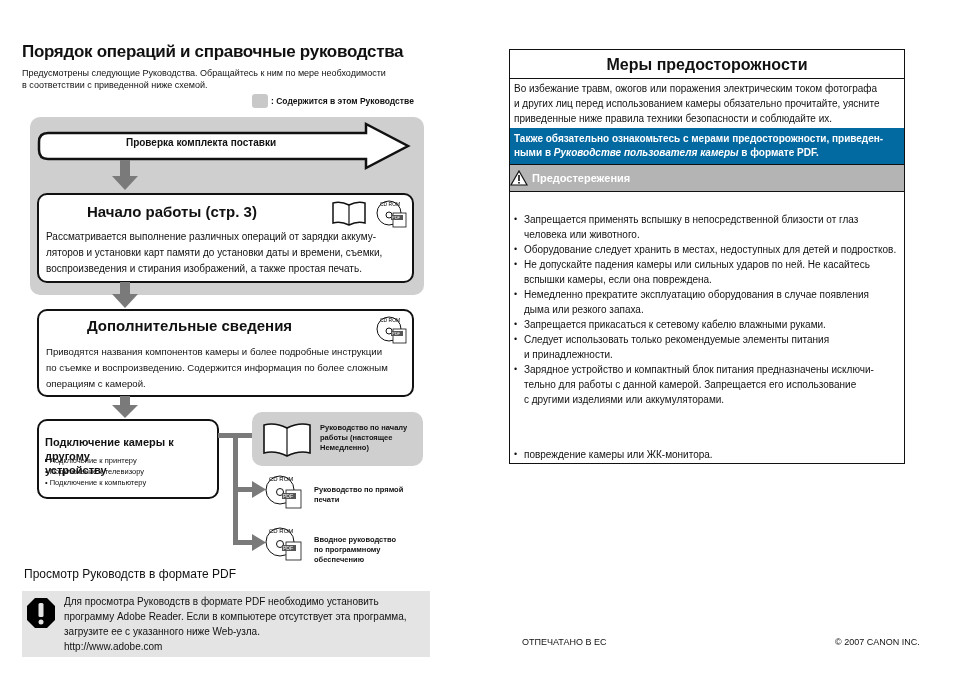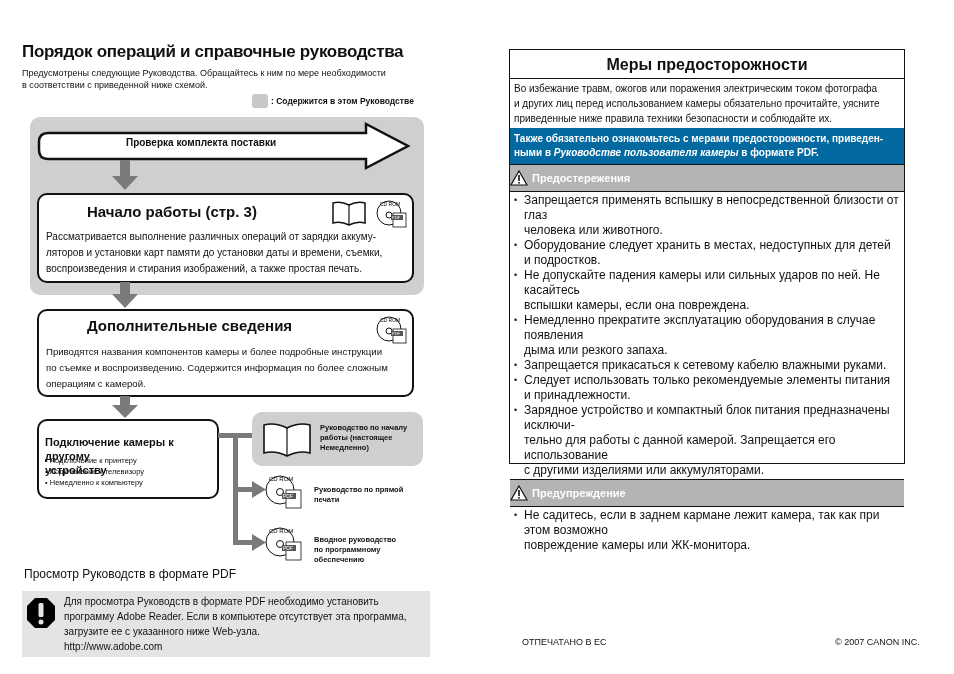--- a/index.html
+++ b/index.html
@@ -27,21 +27,21 @@
 
   .pdfnote { background: #e4e4e4; }
   .pdfnote .txt { font-size: 10px; line-height: 15px; }
 
   
   .rframe { border: 1px solid #111; }
   .rtitle { font-size: 16px; font-weight: bold; text-align: center; border-bottom: 1px solid #111; }
   .rintro { font-size: 10px; line-height: 15px; padding: 2px 4px; }
   .rblack { background: #0369a1; color: #fff; font-size: 10px; font-weight: bold; line-height: 14px; padding: 4px 4px; }
   .rgray { background: #b4b4b4; color: #fff; font-size: 11px; font-weight: bold; text-align: center; display: flex; align-items: center; justify-content: flex-start; gap: 4px; border-top: 1px solid #111; border-bottom: 1px solid #111; }
-  .rlist { font-size: 12px; line-height: 15px; padding: 1px 4px; }
+  .rlist { font-size: 10px; line-height: 15px; padding: 20px 4px; }
   .rlist li { list-style: none; position: relative; padding-left: 10px; }
   .rlist li::before { content: "•"; position: absolute; left: 0; font-size: 9px; }
   .footer { font-size: 9px; }
 </style>
 </head>
 <body>
 
 <div class="abs h1" style="left:22px; top:42px;">Порядок операций и справочные руководства</div>
 <div class="abs intro" style="left:22px; top:67px;">
   <div>Предусмотрены следующие Руководства. Обращайтесь к ним по мере необходимости</div>
@@ -113,21 +113,21 @@
 </svg>
 
 <div class="abs box" style="left:37px; top:419px; width:182px; height:80px; border-width:2px;">
   <div class="abs small-title" style="left:6px; top:4px;">
     <div>Подключение камеры к другому</div>
     <div>устройству</div>
   </div>
   <ul class="abs small-list" style="left:6px; top:34px; list-style:none;">
     <li>• <span>Подключение к принтеру</span></li>
     <li>• <span>Подключение к телевизору</span></li>
-    <li>• <span>Немедленно к компьютеру</span></li>
+    <li>• <span>Подключение к компьютеру</span></li>
   </ul>
 </div>
 
 <svg class="abs" style="left:218px; top:425px;" width="50" height="130">
   <rect x="0" y="8" width="38" height="5" fill="#7a7a7a"></rect>
   <polygon points="34,2 48,10.5 34,19" fill="#7a7a7a"></polygon>
   <rect x="15" y="8" width="5" height="112" fill="#7a7a7a"></rect>
   <rect x="15" y="62" width="23" height="5" fill="#7a7a7a"></rect>
   <polygon points="34,56 48,64.5 34,73" fill="#7a7a7a"></polygon>
   <rect x="15" y="115" width="23" height="5" fill="#7a7a7a"></rect>
@@ -229,30 +229,21 @@
     <li>
         <div>Следует использовать только рекомендуемые элементы питания</div>
         <div>и принадлежности.</div>
       </li>
     <li>
         <div>Зарядное устройство и компактный блок питания предназначены исключи-</div>
         <div>тельно для работы с данной камерой. Запрещается его использование</div>
         <div>с другими изделиями или аккумуляторами.</div>
       </li>
   </ul>
-  <div class="rgray" style="height:28px;">
-    <svg width="18" height="16">
-      <polygon points="9,1 17,15 1,15" fill="#fff" stroke="#111" stroke-width="1.2"></polygon>
-      <rect x="8.2" y="5" width="1.6" height="6" fill="#111"></rect>
-        <rect x="8.2" y="12" width="1.6" height="1.6" fill="#111"></rect>
-    </svg>
-    <span>Предупреждение</span>
-  </div>
   <ul class="rlist">
     <li>
-        <div>Не садитесь, если в заднем кармане лежит камера, так как при этом возможно</div>
         <div>повреждение камеры или ЖК-монитора.</div>
       </li>
   </ul>
 </div>
 
 <div class="abs footer" style="left:522px; top:637px;">ОТПЕЧАТАНО В ЕС</div>
 <div class="abs footer" style="left:835px; top:637px;">© 2007 CANON INC.</div>
 
 </body></html>

